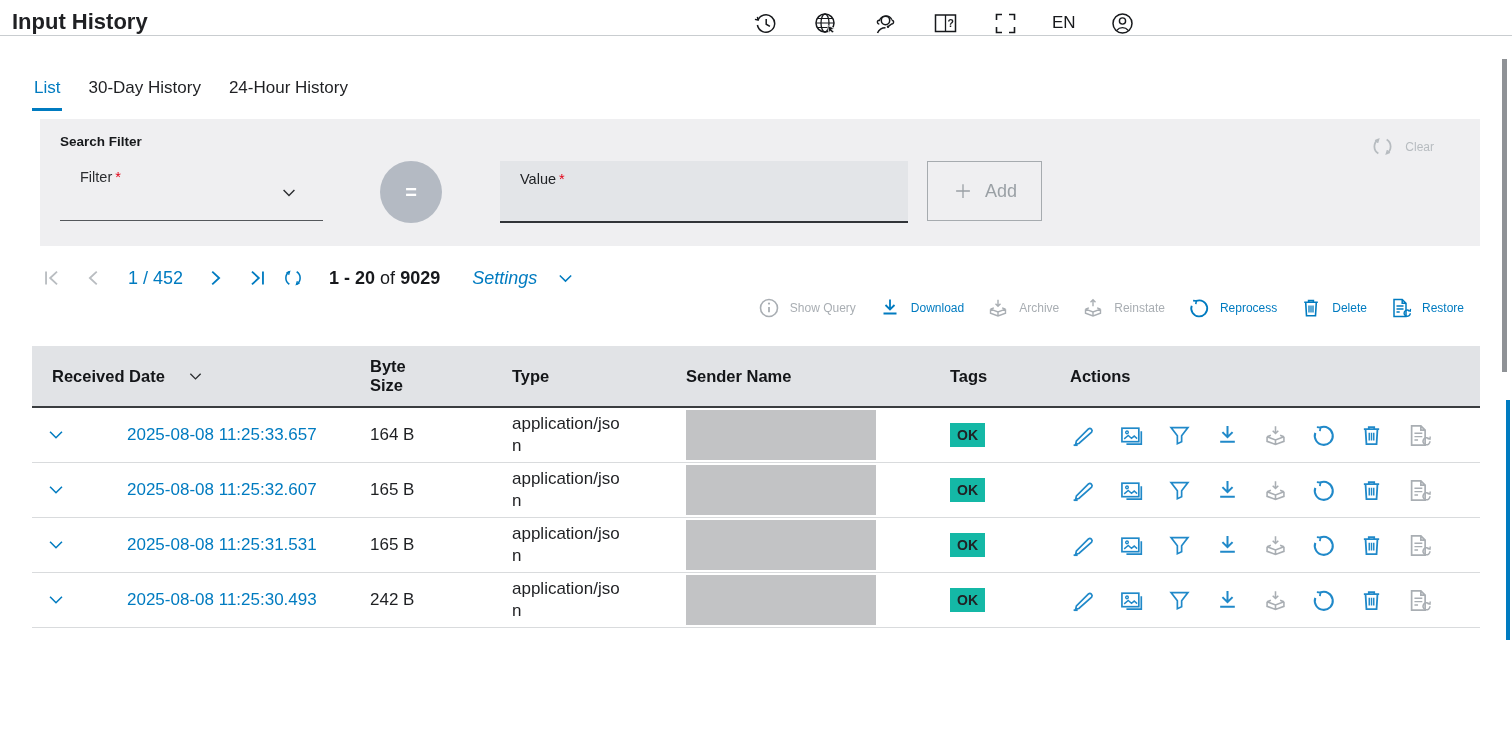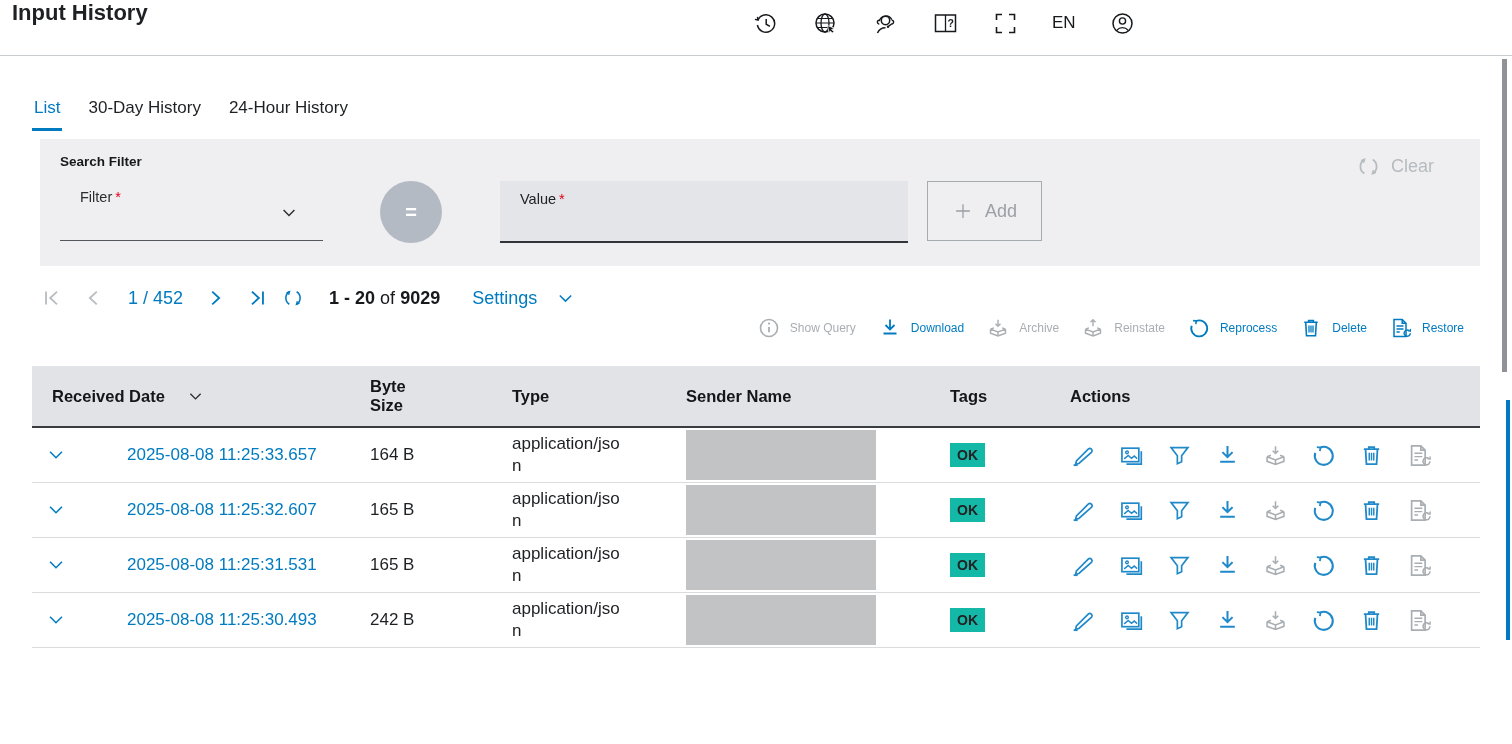--- a/index.html
+++ b/index.html
@@ -5,21 +5,21 @@
   * { box-sizing: border-box; }
   html,body { margin:0; padding:0; }
   body {
     width:1512px; height:744px; overflow:hidden; background:#ffffff;
     font-family:"Liberation Sans", sans-serif; color:#1f2023; position:relative;
   }
   svg { display:block; }
   button { font-family:"Liberation Sans", sans-serif; }
 
   
-  .topbar { height:56px; border-bottom:1px solid #c9cdd0; position:relative; display:flex; align-items:flex-start; }
+  .topbar { height:36px; border-bottom:1px solid #c9cdd0; position:relative; display:flex; align-items:flex-end; }
   .topbar h1 { font-size:22px; font-weight:bold; margin:0 0 0 12px; }
   .topbar-icons { position:absolute; left:750px; top:0; height:46px; display:flex; align-items:center; gap:30px; }
   .tb-btn { width:30px; height:30px; display:flex; align-items:center; justify-content:center; background:none; border:none; padding:0; color:#17191c; cursor:pointer; }
   .tb-btn svg { width:27px; height:27px; }
   .lang-btn { font-size:17px; color:#17191c; background:none; border:none; padding:0 2px; cursor:pointer; }
 
   main { margin:0 32px; }
 
   
   .tabs { display:flex; gap:24px; margin-top:42px; }
@@ -34,35 +34,35 @@
   .filter-select { width:263px; height:60px; border-bottom:1px solid #54575b; position:relative; cursor:pointer; }
   .filter-select .flabel { position:absolute; top:8px; left:20px; font-size:14.5px; color:#2b2d30; }
   .req { color:#e20015; margin-left:3px; }
   .filter-select .chev { position:absolute; right:24px; top:22px; width:20px; height:20px; color:#2b2d30; }
   .op-circle { width:62px; height:62px; border-radius:50%; background:#b4bac3; color:#ffffff; font-size:20px; font-weight:bold; display:flex; align-items:center; justify-content:center; margin-left:57px; }
   .value-field { width:408px; height:62px; background:#e3e5e8; border-bottom:2px solid #313438; margin-left:58px; position:relative; }
   .value-field .flabel { position:absolute; top:10px; left:20px; font-size:14.5px; color:#202225; }
   .value-field input { position:absolute; left:20px; right:10px; top:30px; background:transparent; border:none; outline:none; font-size:16px; }
   .add-btn { margin-left:19px; width:115px; height:60px; border:1px solid #a6abaf; background:transparent; color:#9aa0a5; font-size:18px; display:flex; align-items:center; justify-content:center; gap:11px; cursor:default; }
   .add-btn svg { width:22px; height:22px; }
-  .clear-btn { position:absolute; top:14px; right:40px; display:flex; align-items:center; gap:10px; color:#b7bcc0; font-size:18px; background:none; border:none; cursor:default; }
+  .clear-btn { position:absolute; top:14px; right:40px; display:flex; align-items:center; gap:10px; color:#b7bcc0; font-size:12px; background:none; border:none; cursor:default; }
   .clear-btn svg { width:25px; height:25px; }
 
   
   .list-controls { margin-top:20px; }
   .pag-row { display:flex; align-items:center; font-size:18px; }
   .pg-btn { background:none; border:none; padding:0; width:24px; height:24px; display:flex; align-items:center; justify-content:center; }
   .pg-btn svg { width:22px; height:22px; }
   .pg-btn.blue { color:#007bc0; cursor:pointer; }
   .pg-btn.gray { color:#b9bdc1; cursor:default; }
   .page-indicator { color:#007bc0; margin-left:22px; cursor:pointer; }
   .pg-next { margin-left:20px; } .pg-last { margin-left:18px; } .pg-prev { margin-left:18px; } .pg-refresh { margin-left:12px; }
   .range-text { margin-left:24px; color:#17191c; }
   .range-text b { font-weight:bold; }
-  .settings-btn { margin-left:32px; color:#007bc0; background:none; border:none; font-size:18px; display:flex; align-items:center; gap:18px; cursor:pointer; padding:0; }
+  .settings-btn { margin-left:32px; color:#007bc0; background:none; border:none; font-size:18px; display:flex; align-items:center; gap:18px; cursor:pointer; padding:0;font-style:italic; }
   .settings-btn svg { width:21px; height:21px; }
   .toolbar-row { display:flex; justify-content:flex-end; align-items:center; gap:22px; margin-top:6px; padding-right:16px; font-size:18px; }
   .tool-btn { display:flex; align-items:center; gap:9px; background:none; border:none; font-size:12px; padding:0; }
   .tool-btn svg { width:24px; height:24px; }
   .tool-btn.blue { color:#007bc0; cursor:pointer; }
   .tool-btn.gray { color:#a9aeb3; cursor:default; }
 
   
   .data-table { margin-top:26px; }
   .tgrid { display:grid; grid-template-columns:13px 82px 243px 142px 174px 264px 120px 1fr; align-items:center; }

